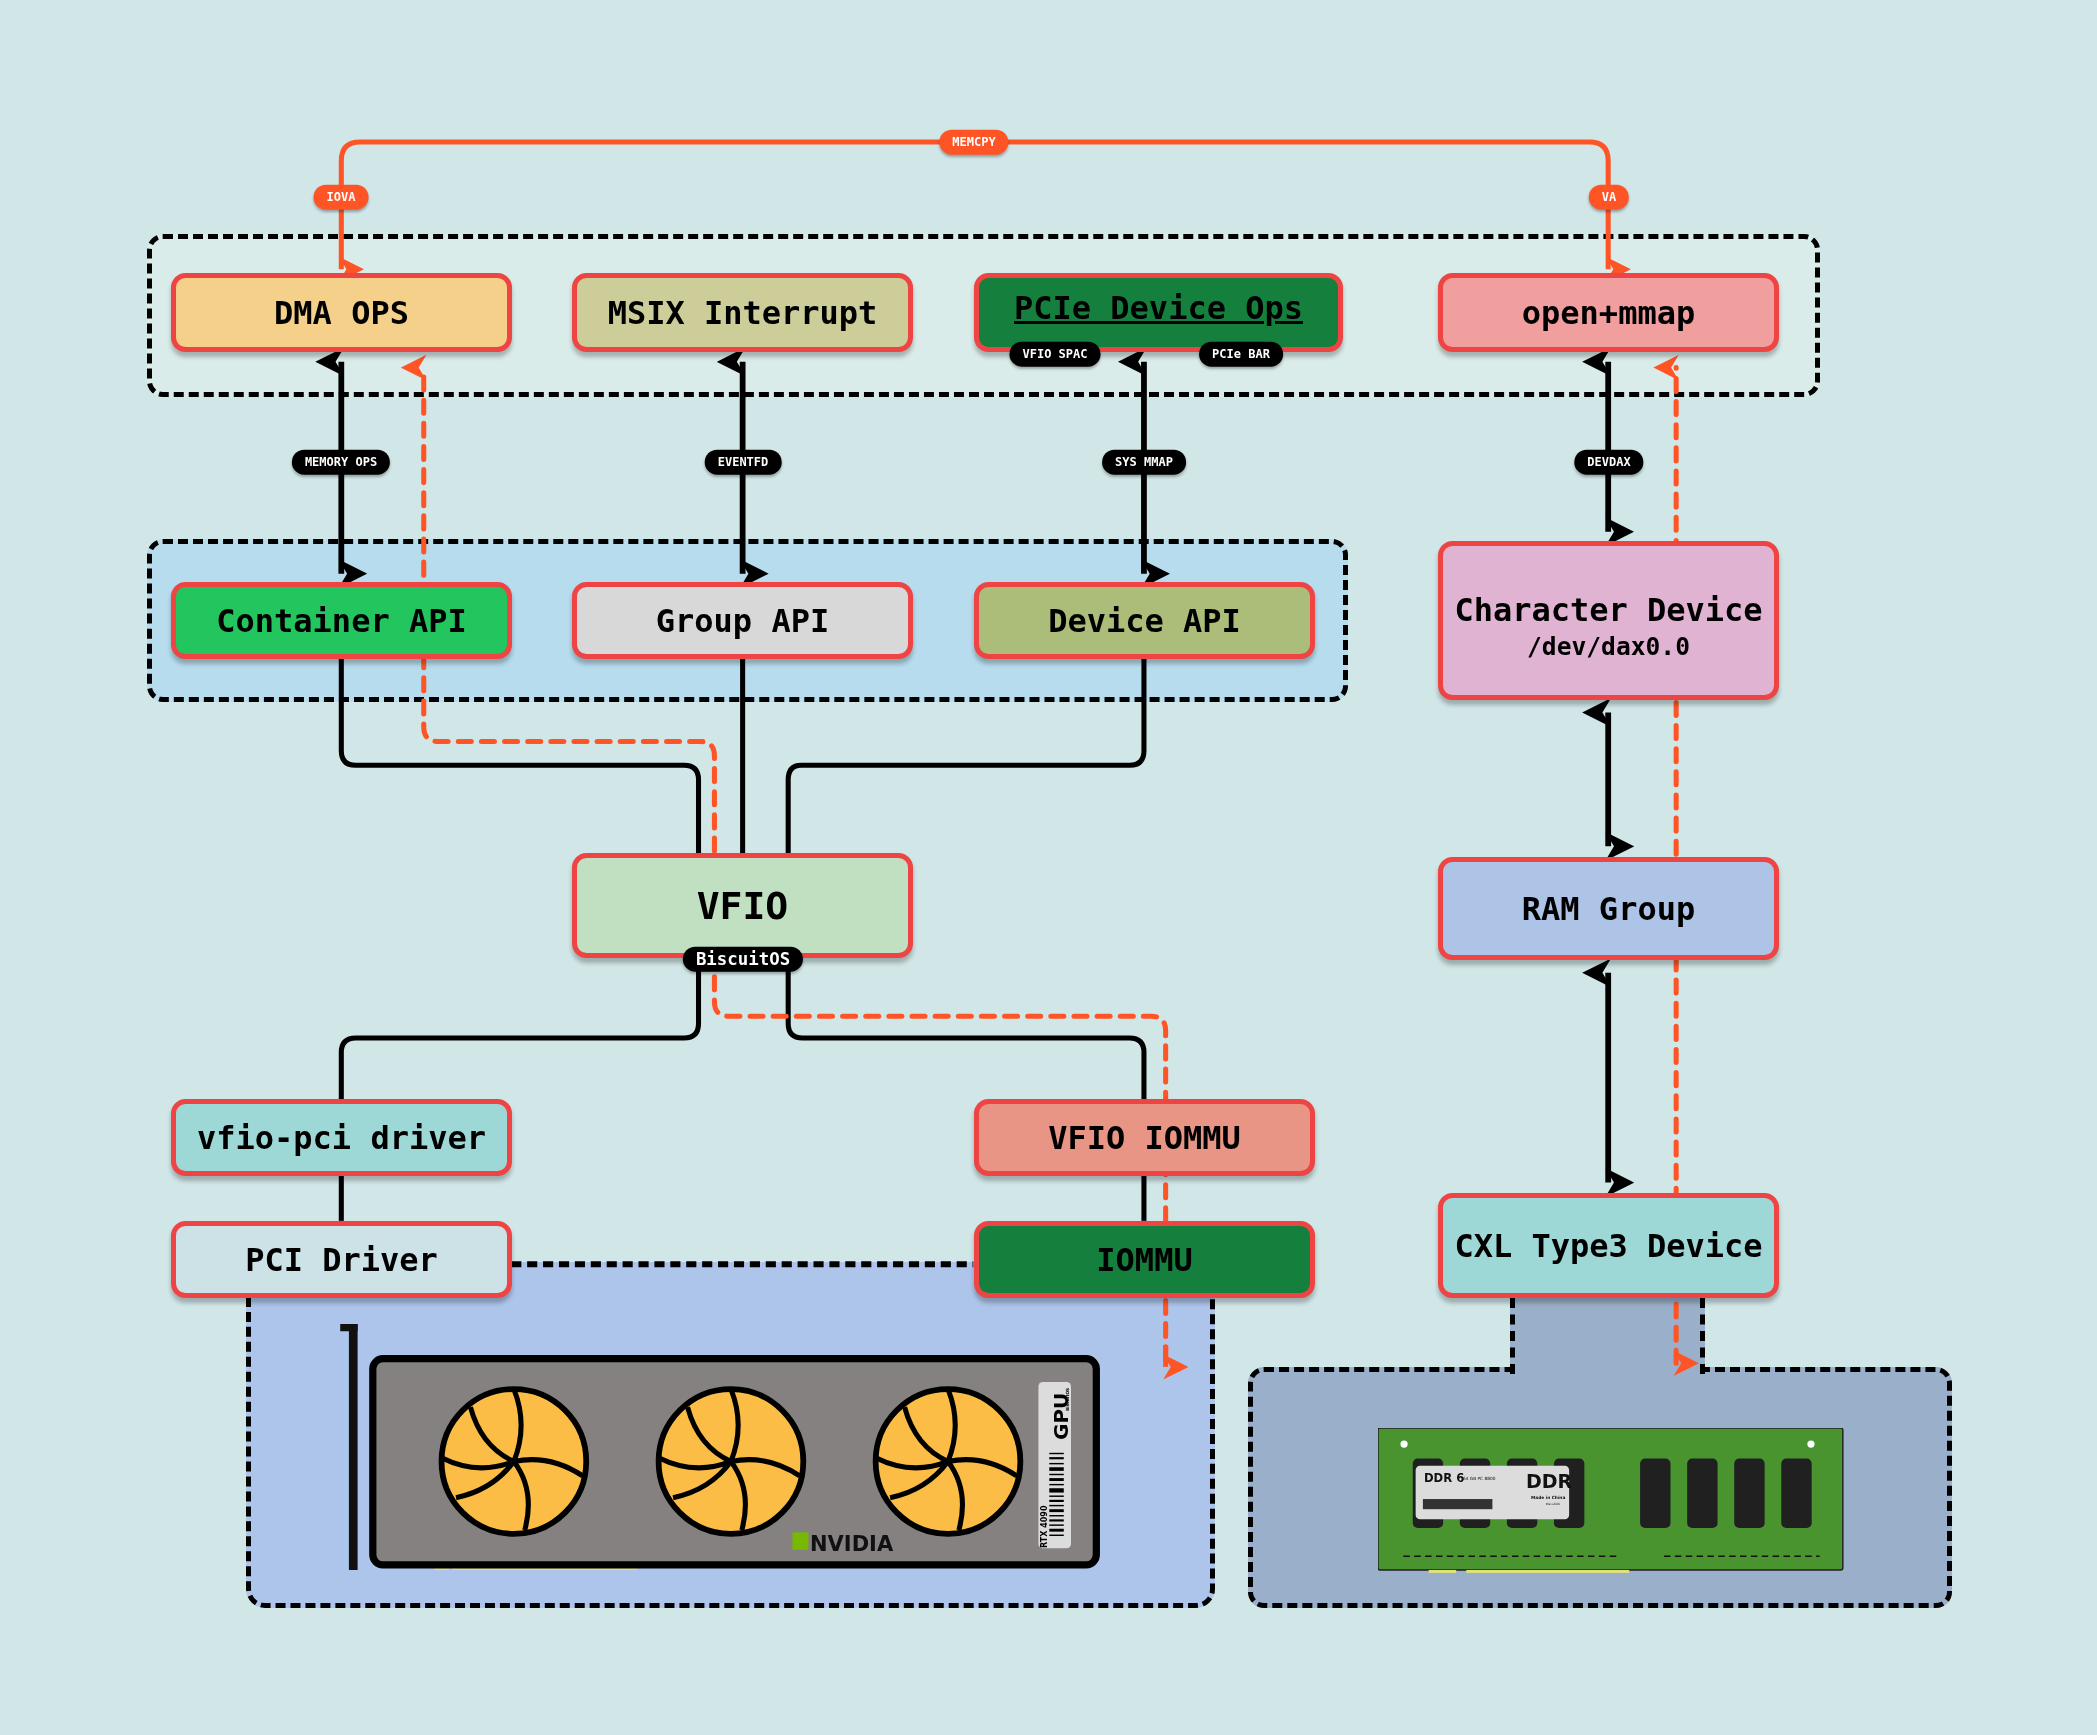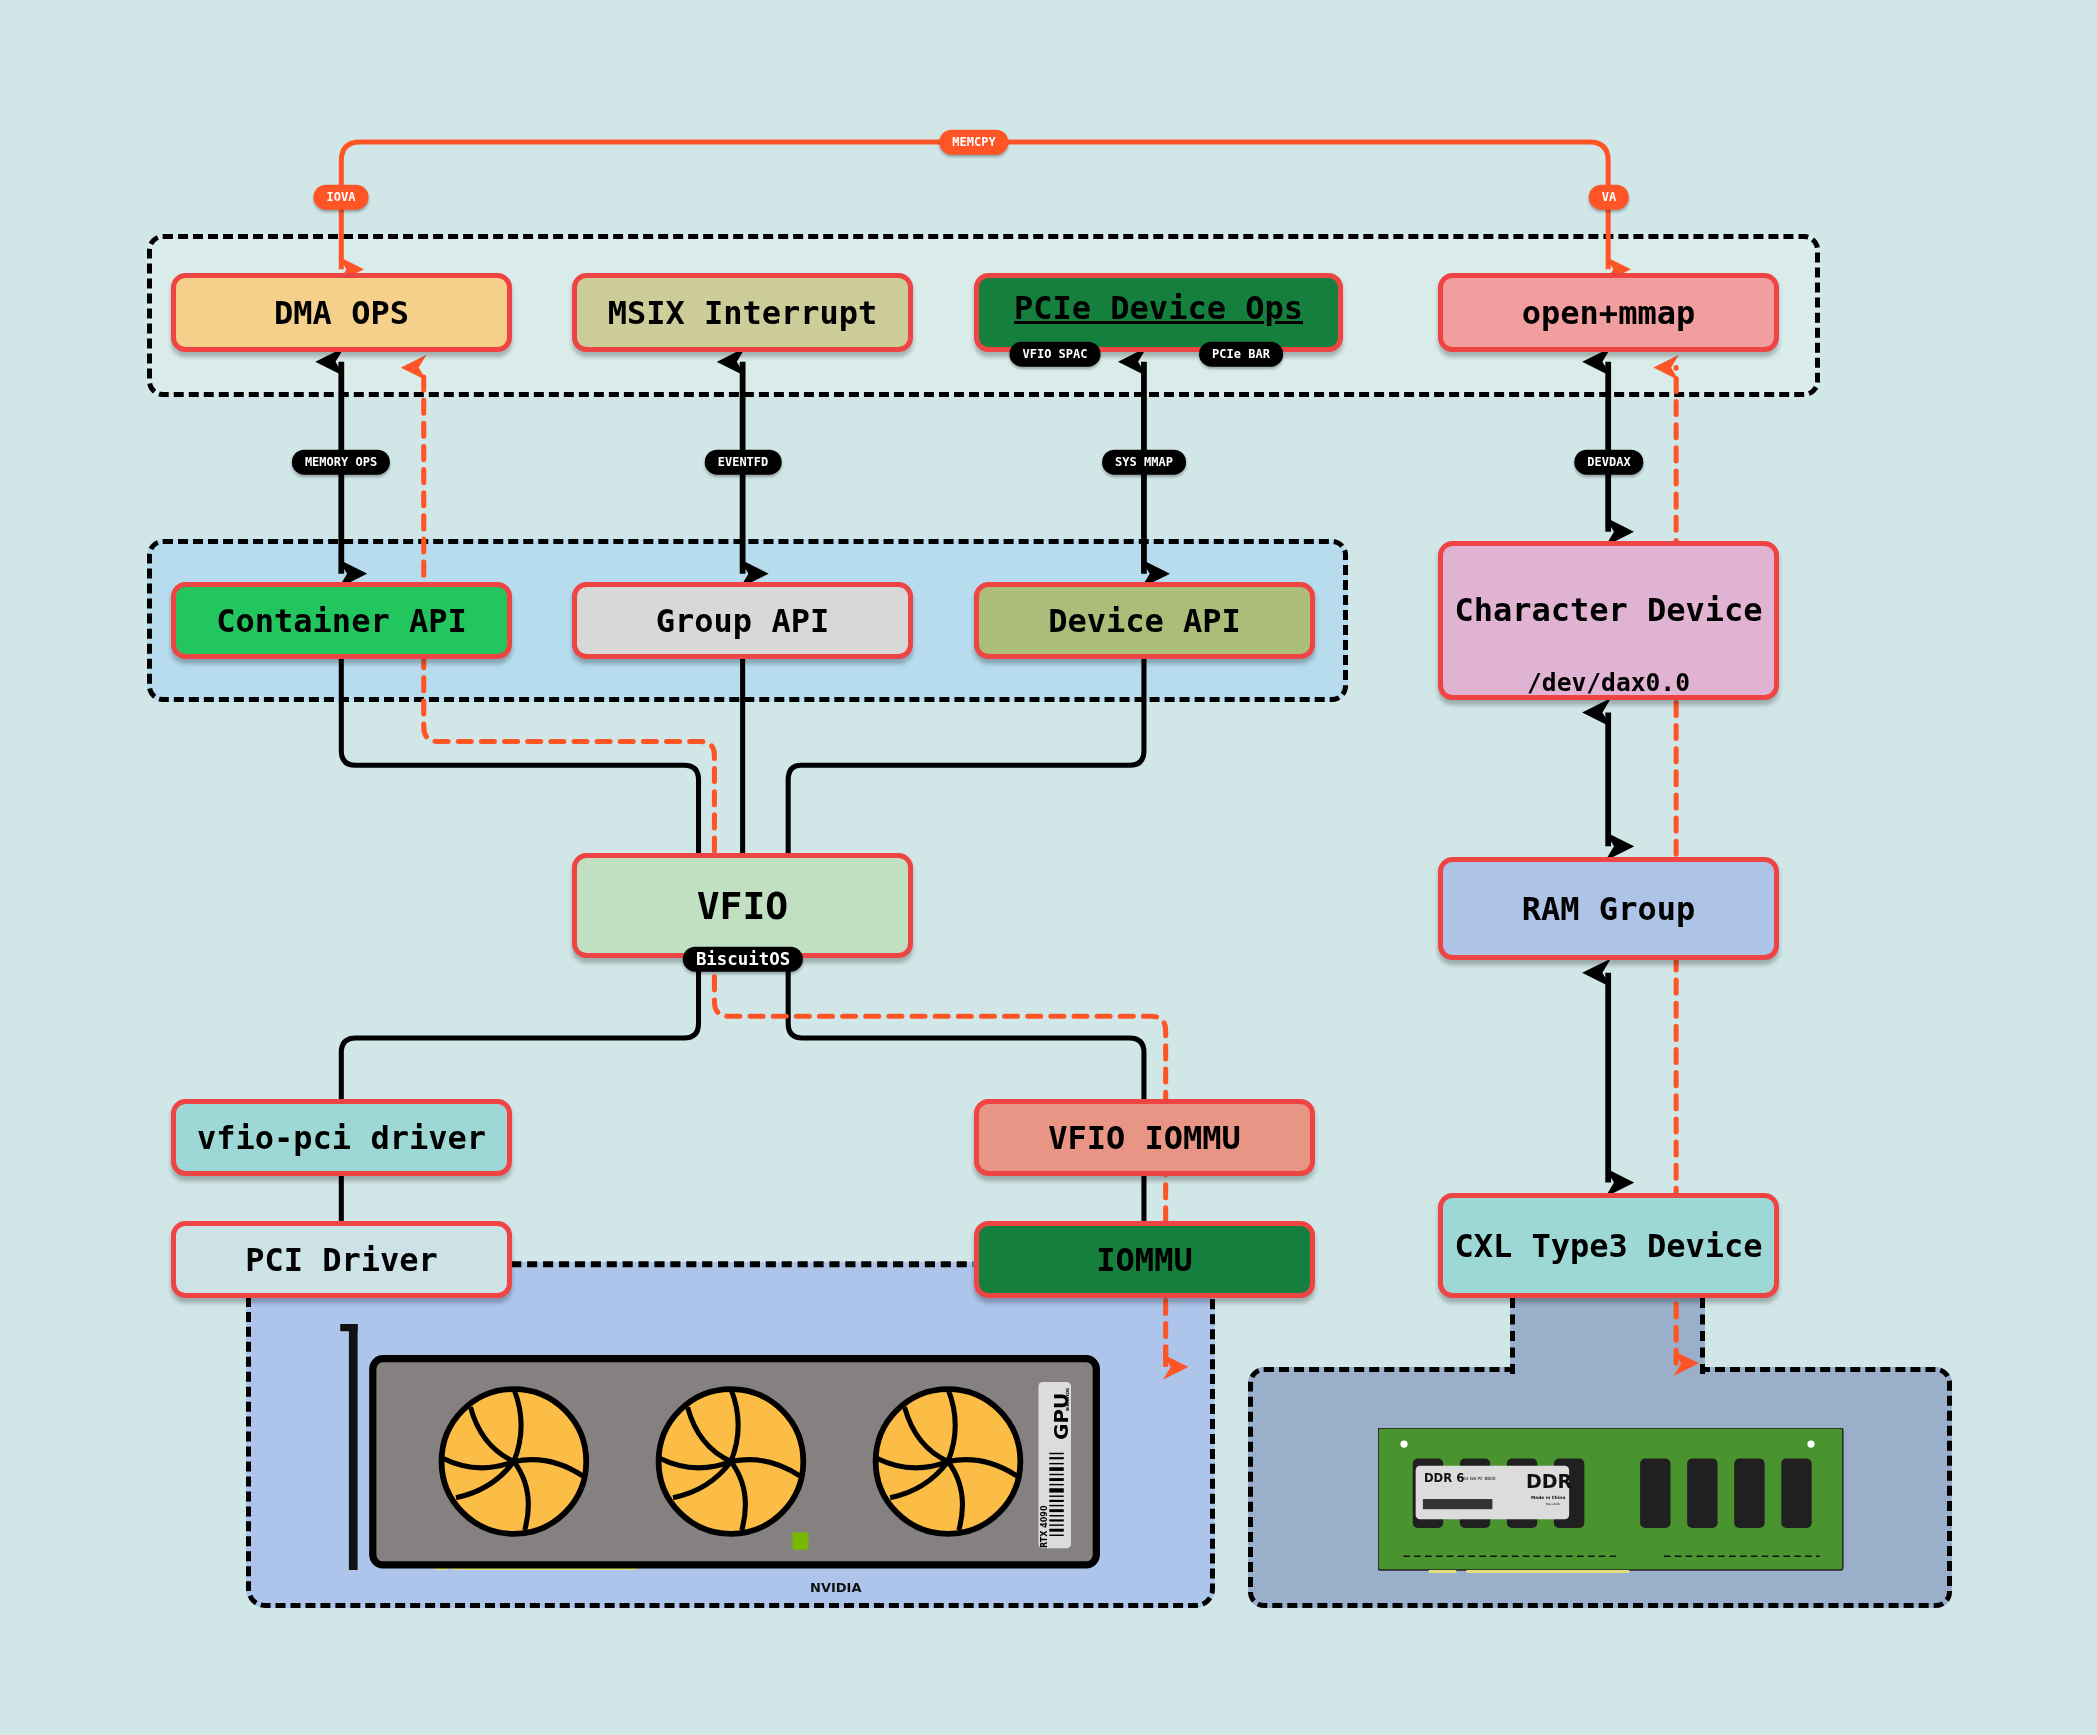--- a/index.html
+++ b/index.html
@@ -100,21 +100,21 @@
 <div class="box" style="left:171px;top:1221px;width:341px;height:77px;background:#cce2e6;">
     <span>PCI Driver</span>
   </div>
 <div class="box" style="left:974px;top:1099px;width:341px;height:77px;background:#e89585;">
     <span>VFIO IOMMU</span>
   </div>
 <div class="box" style="left:974px;top:1221px;width:341px;height:77px;background:#15803d;">
     <span>IOMMU</span>
   </div>
 
-<div class="box" style="left:1438px;top:541px;width:341px;height:159px;background:#e1b3d2;justify-content:flex-start;padding-top:45px;gap:36px;">
+<div class="box" style="left:1438px;top:541px;width:341px;height:159px;background:#e1b3d2;justify-content:flex-start;padding-top:45px;">
     <span>Character Device</span>
     <span class="sub">/dev/dax0.0</span>
   </div>
 <div class="box" style="left:1438px;top:857px;width:341px;height:103px;background:#aec4e6;">
     <span>RAM Group</span>
   </div>
 <div class="box" style="left:1438px;top:1193px;width:341px;height:105px;background:#9ed8d6;">
     <span>CXL Type3 Device</span>
   </div>
 
@@ -152,21 +152,21 @@
         <rect x="1030" y="243" width="20" height="3"></rect>
         <rect x="1030" y="250" width="20" height="2"></rect>
         <rect x="1030" y="256" width="20" height="4"></rect>
         <rect x="1030" y="264" width="20" height="2"></rect>
         <rect x="1030" y="270" width="20" height="3"></rect>
         <rect x="1030" y="277" width="20" height="2"></rect>
         <rect x="1030" y="283" width="20" height="4"></rect>
         <rect x="1030" y="291" width="20" height="2"></rect>
     </g>
   </svg>
-  <span style="position:absolute;left:506px;top:208px;font-family:'DejaVu Sans','Liberation Sans',sans-serif;font-weight:bold;font-size:13px;color:#111;margin-top:48px;">NVIDIA</span>
+  <span style="position:absolute;left:506px;top:208px;font-family:'DejaVu Sans','Liberation Sans',sans-serif;font-weight:bold;font-size:21px;color:#111;">NVIDIA</span>
   <span class="vtext" style="left:745px;top:116px;font-size:20px;">GPU</span>
   <span class="vtext" style="left:761px;top:87px;font-size:4.3px;">BiscuitOS</span>
   <span class="vtext" style="left:736px;top:224px;font-size:8px;">RTX 4090</span>
 </div>
 
 <div style="position:absolute;left:1378px;top:1428px;width:467px;height:145px;">
   <svg width="467" height="145" viewBox="0 0 645 200">
     <rect x="0" y="0" width="642" height="196" rx="3" fill="#4a9430" stroke="#222" stroke-width="2"></rect>
     <circle cx="36" cy="22" r="5" fill="#fff"></circle>
       <circle cx="598" cy="22" r="5" fill="#fff"></circle>

